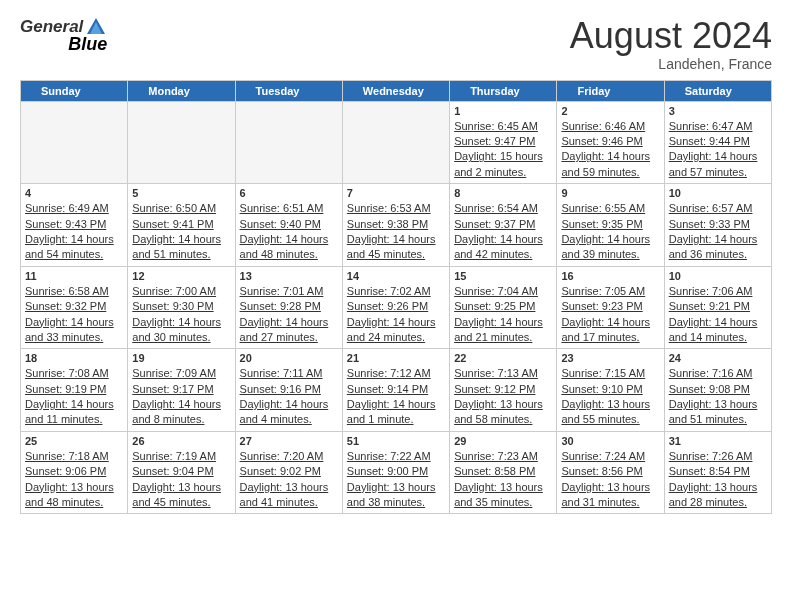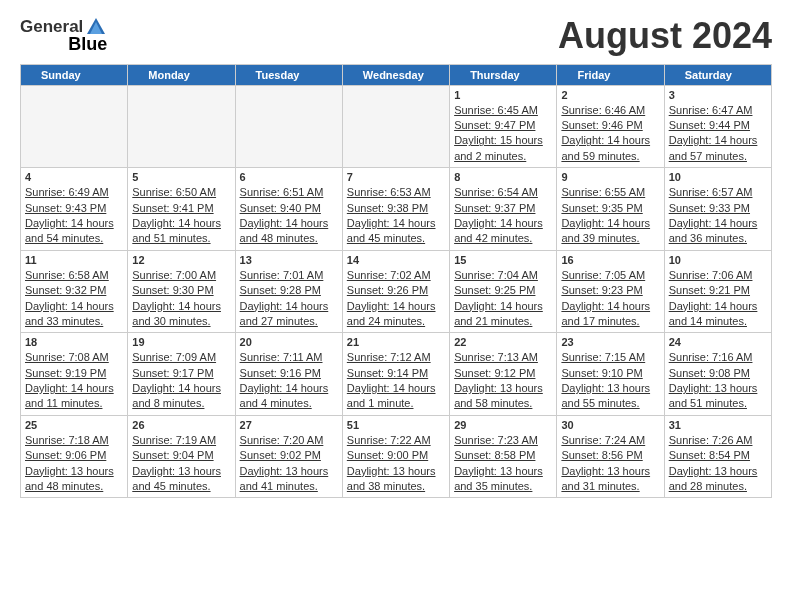--- a/index.html
+++ b/index.html
@@ -17,27 +17,28 @@
     }
     .header {
       display: flex;
       justify-content: space-between;
       align-items: flex-start;
       margin-bottom: 8px;
     }
     .logo {
       display: flex;
       align-items: center;
+      font-style: italic;
     }
     .title-area {
       text-align: right;
     }
     .month-year {
       font-size: 36px;
-      font-weight: bold;
+      font-weight: normal;
       color: #333;
       line-height: 1.1;
     }
     .location {
       font-size: 14px;
       color: #555;
     }
     .calendar {
       width: 100%;
       border-collapse: collapse;
@@ -89,20 +90,21 @@
           <svg width="22" height="22" viewBox="0 0 22 22" style="margin-left:2px;">
             <polygon points="11,2 20,18 2,18" fill="#2a6db5"></polygon>
             <polygon points="11,6 17,18 5,18" fill="#5a9fe0"></polygon>
           </svg>
         </div>
         <span style="font-size:18px;font-weight:bold;color:#000000;margin-top:-4px;align-self:flex-end;">Blue</span>
       </div>
     </div>
     <div class="title-area">
       <div class="month-year">August 2024</div>
+      <div class="location">Landehen, France</div>
     </div>
   </div>
 
   <table class="calendar">
     <thead>
       <tr>
         <th>Sunday</th>
         <th>Monday</th>
         <th>Tuesday</th>
         <th>Wednesday</th>

